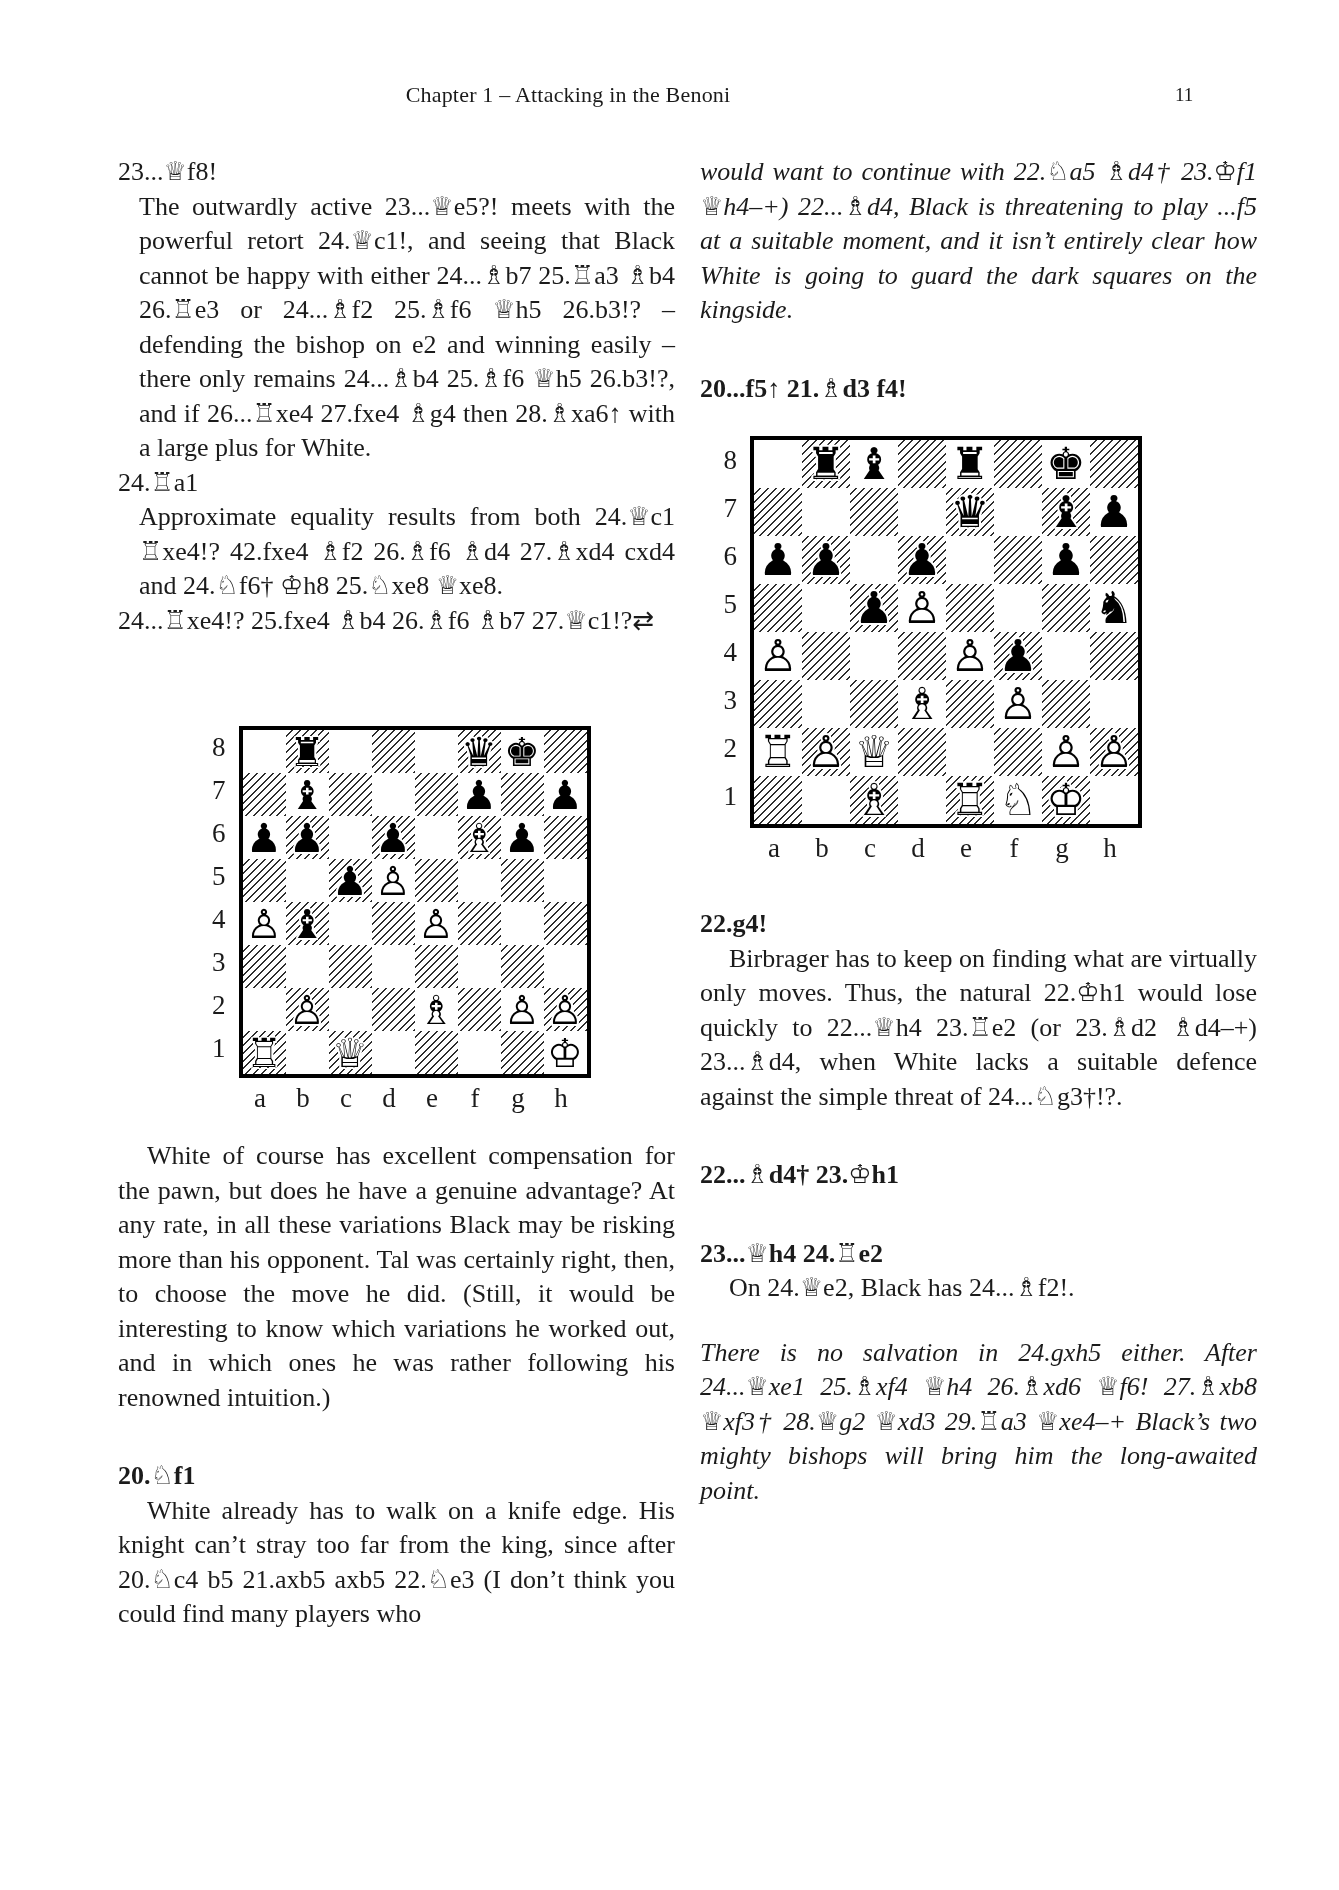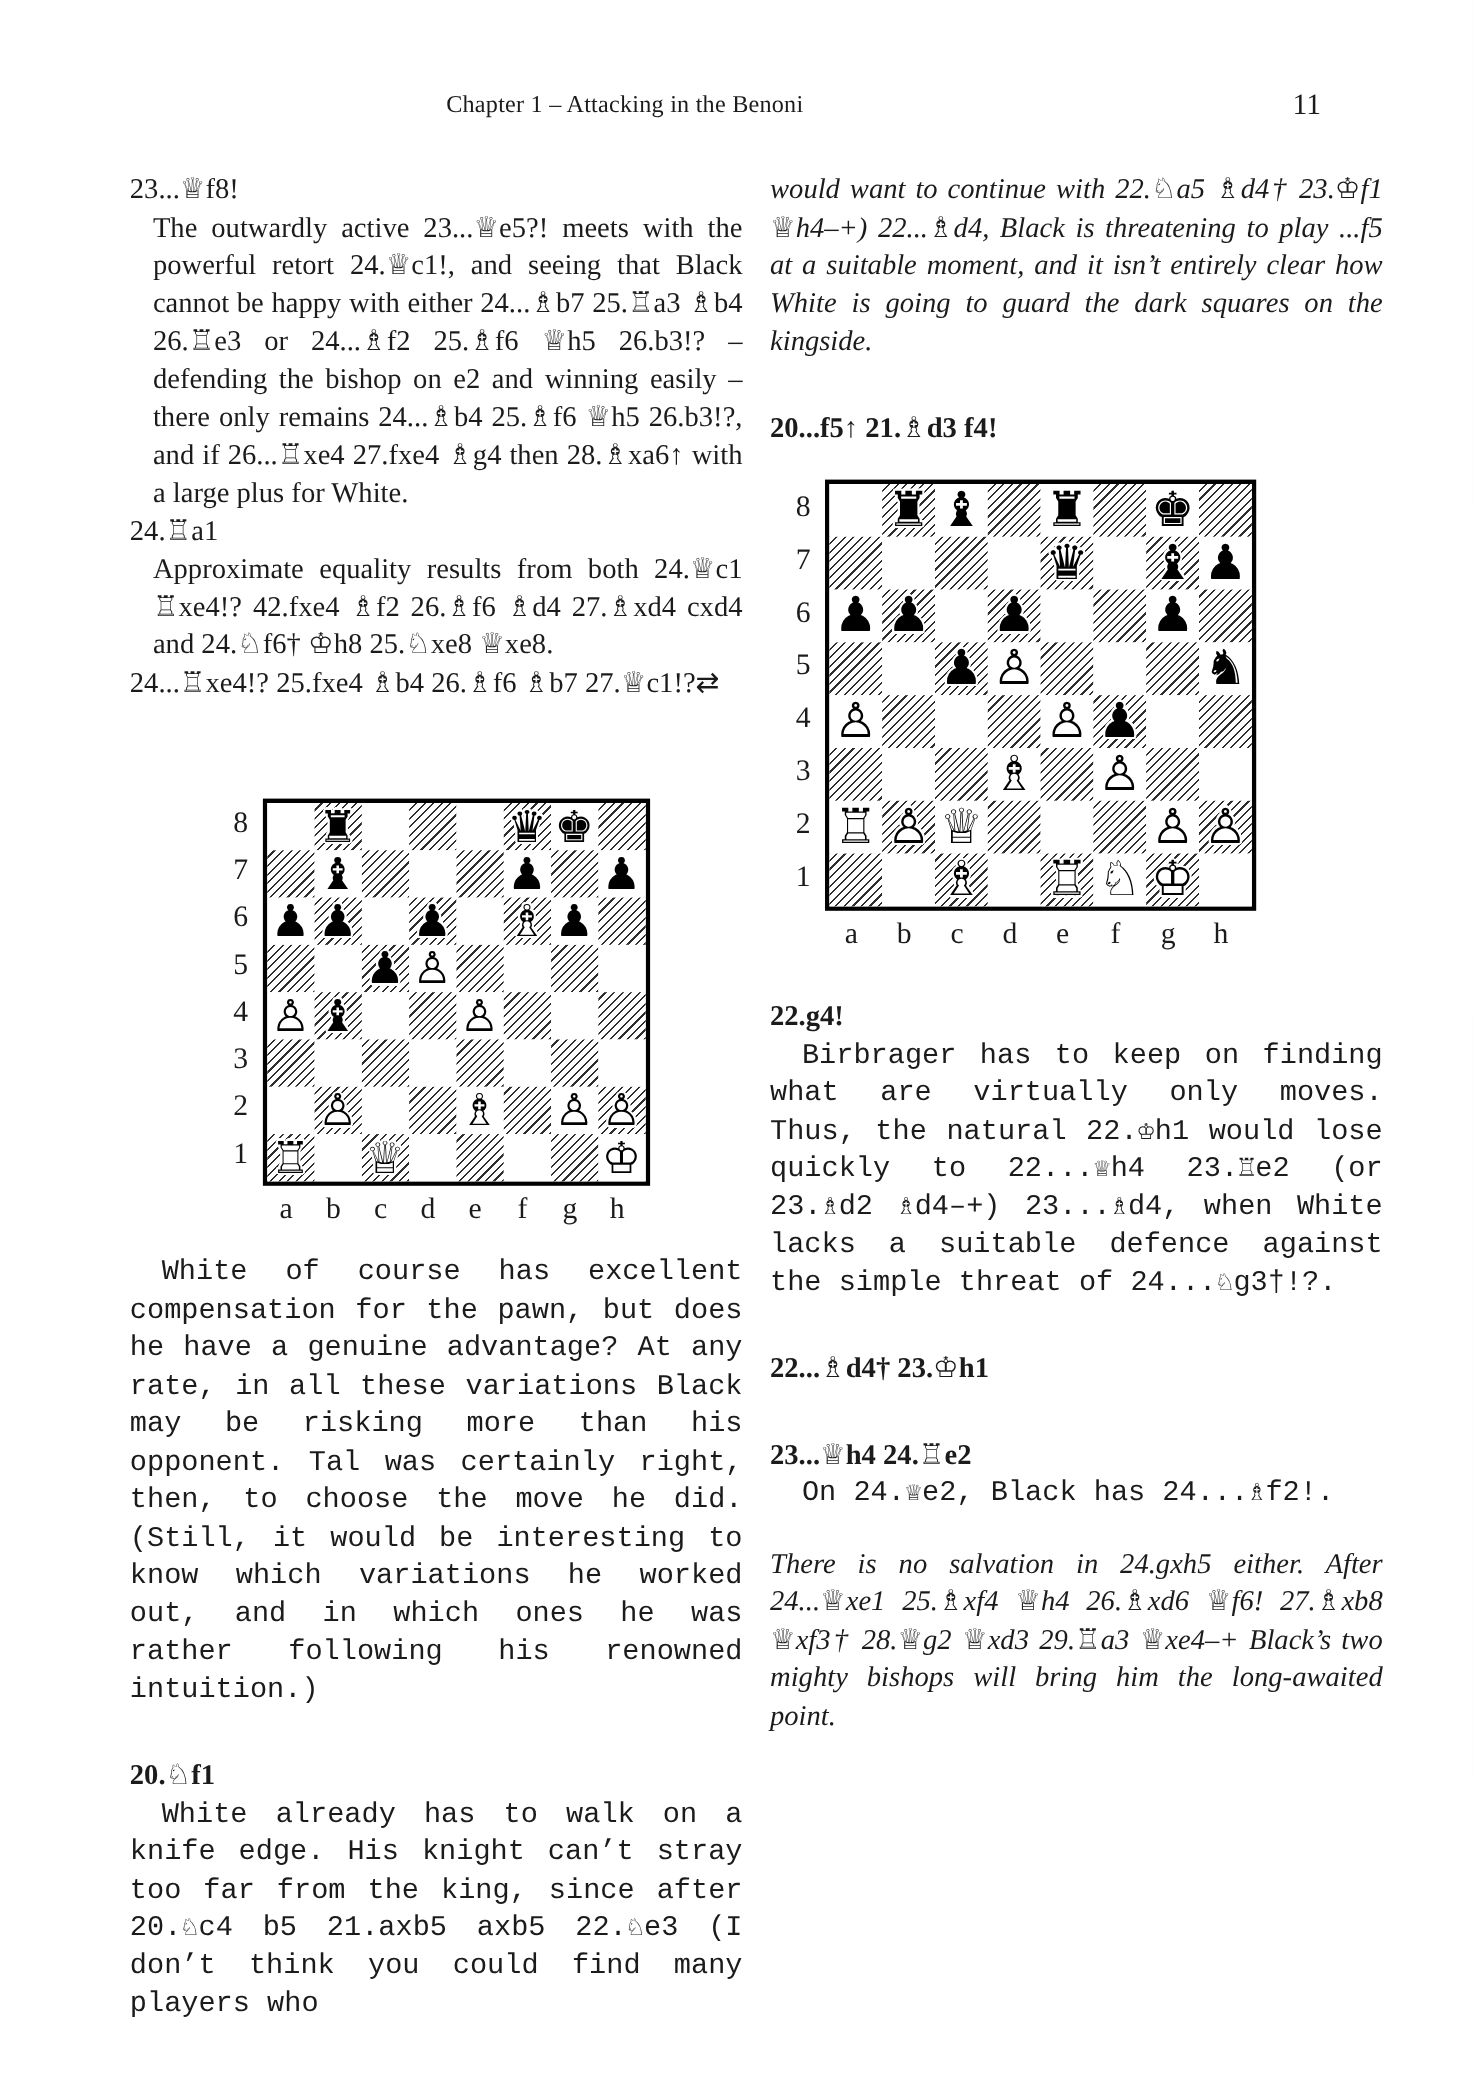--- a/index.html
+++ b/index.html
@@ -13,29 +13,29 @@
     line-height:34.5px;
     overflow:hidden;
   }
   
   .running-head{
     position:absolute;left:118px;top:78px;width:900px;
     text-align:center;font-size:22px;letter-spacing:.2px;
   }
   .page-number{
     position:absolute;left:1175px;top:78px;width:60px;
-    text-align:left;font-size:27px;
+    text-align:left;font-size:19px;
   }
   
   .col{position:absolute;top:155px;width:557px;text-align:justify;}
   .col-left{left:118px;}
   .col-right{left:700px;}
   .blk{margin:0;}
   .annotation{padding-left:21px;}
-  .para-indent{text-indent:29px;font-family:Liberation Mono, monospace;}
+  .para-indent{text-indent:29px;}
   .heading{font-weight:700;margin-top:44px;}
   .para{margin-top:30px;font-style:italic;}
   .col > *:first-child{margin-top:0;}
   
 
   
   .diagram{width:-moz-fit-content;width:fit-content;}
   .diagram-0{margin:88px auto 26px auto;}
   .diagram-1{margin:30px 0 8px 14px;}
   .board-row{display:flex;align-items:stretch;}

